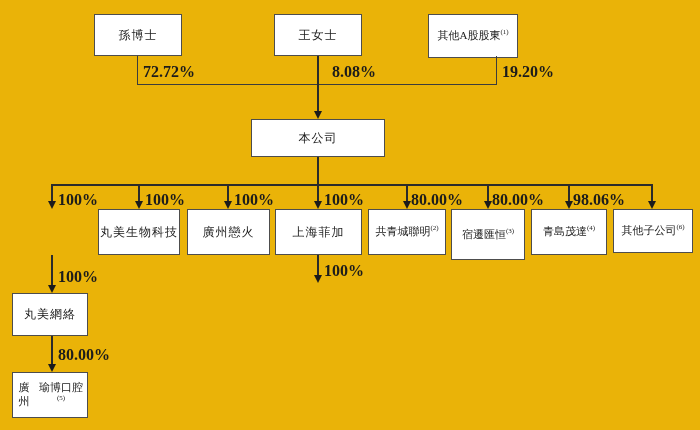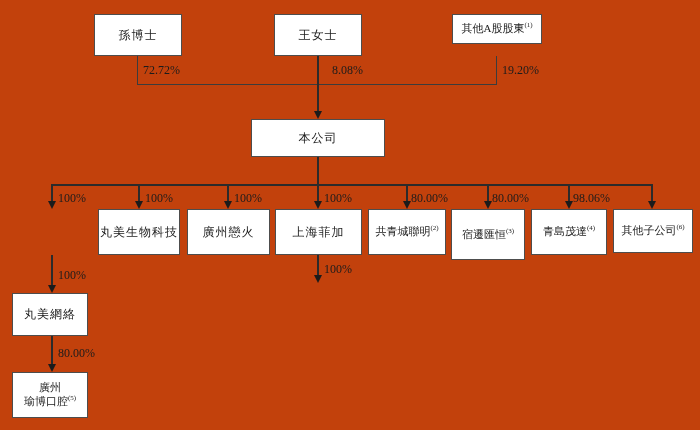--- a/index.html
+++ b/index.html
@@ -1,48 +1,48 @@
 <!DOCTYPE html>
 <html><head>
 <meta charset="utf-8">
 <style>
   html,body{margin:0;padding:0;background:#ffffff;}
   .stage{
-    position:relative;width:700px;height:430px;background:#c2410c;overflow:hidden;
+    position:relative;width:700px;height:430px;background:#eab308;overflow:hidden;
     font-family:"Liberation Serif","DejaVu Serif",serif;color:#1c1c1c;
   }
   .box{
     position:absolute;border:1px solid #4d4d4d;background:#ffffff;
     display:flex;align-items:center;justify-content:center;text-align:center;
     font-size:12px;letter-spacing:1px;line-height:1.25;box-sizing:border-box;
   }
   .box.small{font-size:11px;letter-spacing:0;}
-  .box.two-line{flex-direction:column;}
+  .box.two-line{flex-direction:row;}
   sup{font-size:7px;letter-spacing:0;vertical-align:super;line-height:0;}
-  .pct{position:absolute;font-size:12px;letter-spacing:0;white-space:nowrap;}
+  .pct{position:absolute;font-size:16px;letter-spacing:0;white-space:nowrap;font-weight:bold;}
   .vline,.hline{position:absolute;background:#2b2b2b;}
   .thin{background:#3c3c3c;}
   .arrow{
     position:absolute;width:0;height:0;
     border-left:4px solid transparent;border-right:4px solid transparent;
     border-top:8px solid #1b1b1b;
   }
 </style>
 </head>
 <body>
 
 <div class="stage">
 
   <div class="box" style="left:94px;top:14px;width:88px;height:42px">
     <span>孫博士</span>
   </div>
   <div class="box" style="left:274px;top:14px;width:88px;height:42px">
     <span>王女士</span>
   </div>
-  <div class="box small" style="left:452px;top:14px;width:90px;height:30px">
+  <div class="box small" style="left:428px;top:14px;width:90px;height:44px">
     <span><span>其他A股股東</span><sup>(1)</sup></span>
   </div>
 
   <div class="vline thin" style="left:137px;top:56px;width:1px;height:29px"></div>
   <div class="vline thin" style="left:496px;top:56px;width:1px;height:29px"></div>
   <div class="hline thin" style="left:137px;top:84px;width:360px;height:1px"></div>
   <div class="vline" style="left:317px;top:56px;width:2px;height:56px"></div>
   <div class="arrow" style="left:314px;top:111px"></div>
 
   <div class="pct" style="left:143px;top:63px">72.72%</div>

